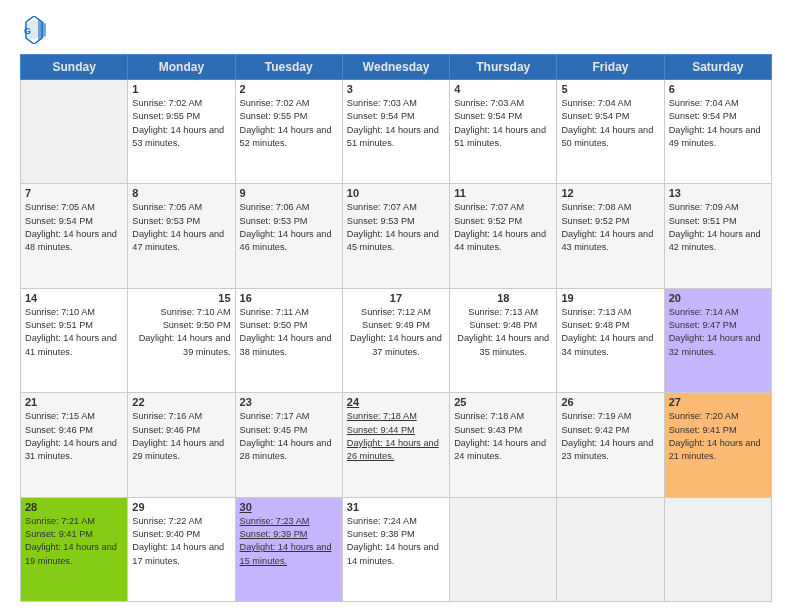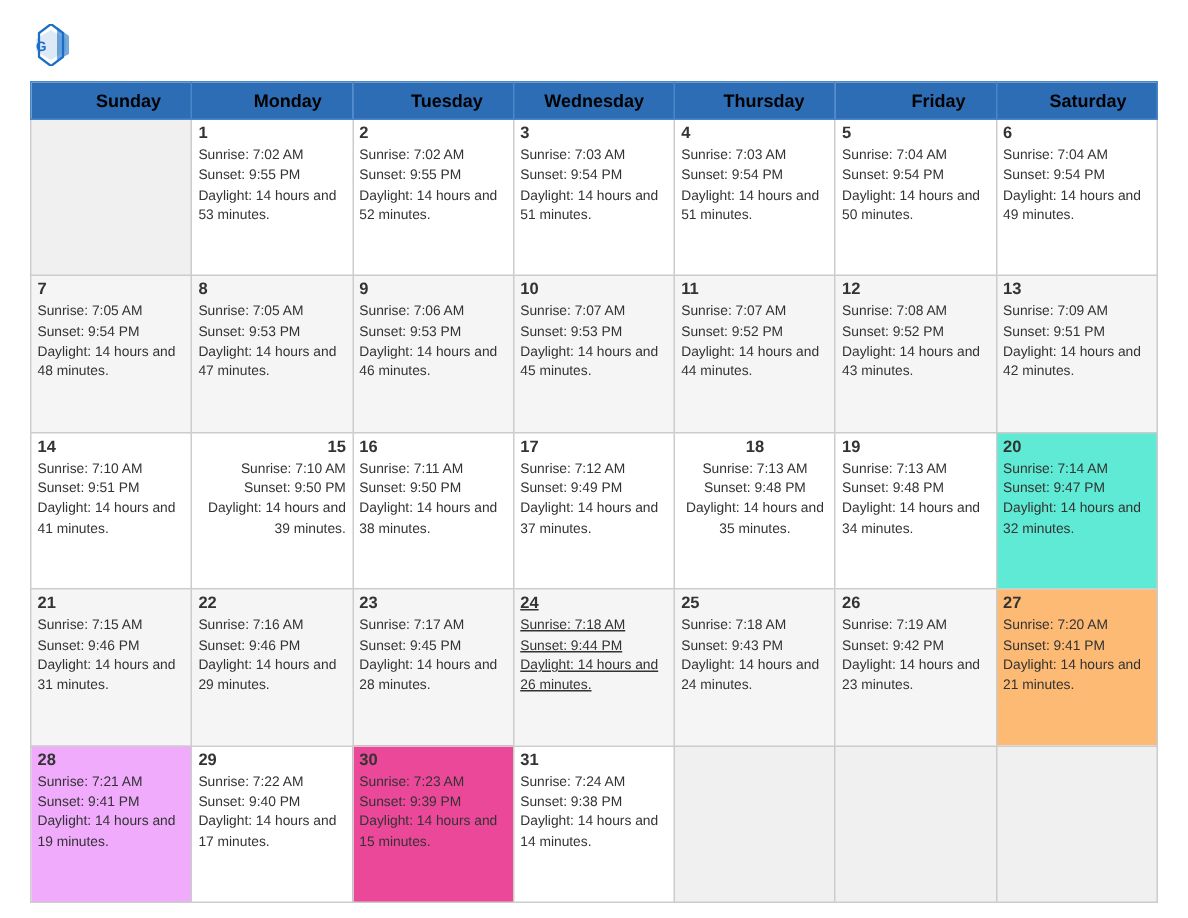--- a/index.html
+++ b/index.html
@@ -48,26 +48,26 @@
     }
     .calendar {
       flex: 1;
       border: 1px solid #ccc;
       border-collapse: collapse;
       width: 100%;
       table-layout: fixed;
     }
     .calendar th {
       background: #2d6db5;
-      color: #000000;
+      color: #e5e5e5;
       font-size: 12px;
       font-weight: bold;
       padding: 5px 20px;
       border: 1px solid #4a87c8;
-      text-align: right;
+      text-align: center;
     }
     .calendar td {
       border: 1px solid #ccc;
       vertical-align: top;
       padding: 3px 4px;
       font-size: 9.5px;
       color: #333;
       background: #fff;
       height: 88px;
     }
@@ -191,33 +191,33 @@
             <div class="cell-text">Sunrise: 7:10 AM<br>Sunset: 9:51 PM<br>Daylight: 14 hours and 41 minutes.</div>
           </td>
           <td style="background: rgb(255, 255, 255); text-align: right;">
             <span class="day-number">15</span>
             <div class="cell-text">Sunrise: 7:10 AM<br>Sunset: 9:50 PM<br>Daylight: 14 hours and 39 minutes.</div>
           </td>
           <td style="background: rgb(255, 255, 255);">
             <span class="day-number">16</span>
             <div class="cell-text">Sunrise: 7:11 AM<br>Sunset: 9:50 PM<br>Daylight: 14 hours and 38 minutes.</div>
           </td>
-          <td style="background: rgb(255, 255, 255);">
+          <td style="background: rgb(255, 255, 255); text-align: center;">
             <span class="day-number">17</span>
             <div class="cell-text">Sunrise: 7:12 AM<br>Sunset: 9:49 PM<br>Daylight: 14 hours and 37 minutes.</div>
           </td>
           <td style="background: rgb(255, 255, 255); text-align: center;">
             <span class="day-number">18</span>
             <div class="cell-text">Sunrise: 7:13 AM<br>Sunset: 9:48 PM<br>Daylight: 14 hours and 35 minutes.</div>
           </td>
           <td style="background: rgb(255, 255, 255);">
             <span class="day-number">19</span>
             <div class="cell-text">Sunrise: 7:13 AM<br>Sunset: 9:48 PM<br>Daylight: 14 hours and 34 minutes.</div>
           </td>
-          <td style="background: #5eead4; margin-top: 20px;">
+          <td style="background: #c4b5fd; margin-top: 20px;">
             <span class="day-number">20</span>
             <div class="cell-text">Sunrise: 7:14 AM<br>Sunset: 9:47 PM<br>Daylight: 14 hours and 32 minutes.</div>
           </td>
         </tr>
         <tr>
           <td style="background: rgb(245, 245, 245);">
             <span class="day-number">21</span>
             <div class="cell-text">Sunrise: 7:15 AM<br>Sunset: 9:46 PM<br>Daylight: 14 hours and 31 minutes.</div>
           </td>
           <td style="background: rgb(245, 245, 245);">
@@ -239,29 +239,29 @@
           <td style="background: rgb(245, 245, 245);">
             <span class="day-number">26</span>
             <div class="cell-text">Sunrise: 7:19 AM<br>Sunset: 9:42 PM<br>Daylight: 14 hours and 23 minutes.</div>
           </td>
           <td style="background: #fdba74;">
             <span class="day-number">27</span>
             <div class="cell-text">Sunrise: 7:20 AM<br>Sunset: 9:41 PM<br>Daylight: 14 hours and 21 minutes.</div>
           </td>
         </tr>
         <tr>
-          <td style="background: #f0abfc;">
+          <td style="background: #84cc16;">
             <span class="day-number">28</span>
             <div class="cell-text">Sunrise: 7:21 AM<br>Sunset: 9:41 PM<br>Daylight: 14 hours and 19 minutes.</div>
           </td>
           <td style="background: rgb(255, 255, 255);">
             <span class="day-number">29</span>
             <div class="cell-text">Sunrise: 7:22 AM<br>Sunset: 9:40 PM<br>Daylight: 14 hours and 17 minutes.</div>
           </td>
-          <td style="background: #ec4899;">
+          <td style="background: #c4b5fd; text-decoration: underline;">
             <span class="day-number">30</span>
             <div class="cell-text">Sunrise: 7:23 AM<br>Sunset: 9:39 PM<br>Daylight: 14 hours and 15 minutes.</div>
           </td>
           <td style="background: rgb(255, 255, 255);">
             <span class="day-number">31</span>
             <div class="cell-text">Sunrise: 7:24 AM<br>Sunset: 9:38 PM<br>Daylight: 14 hours and 14 minutes.</div>
           </td>
           <td class="empty-cell"></td>
           <td class="empty-cell"></td>
           <td class="empty-cell"></td>

